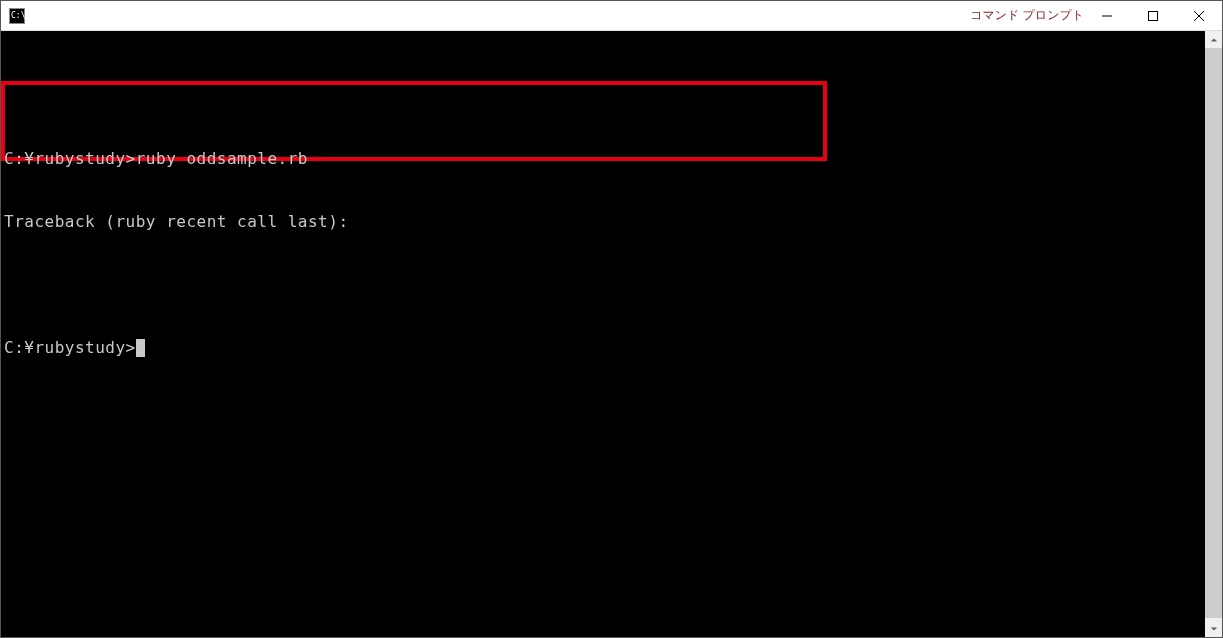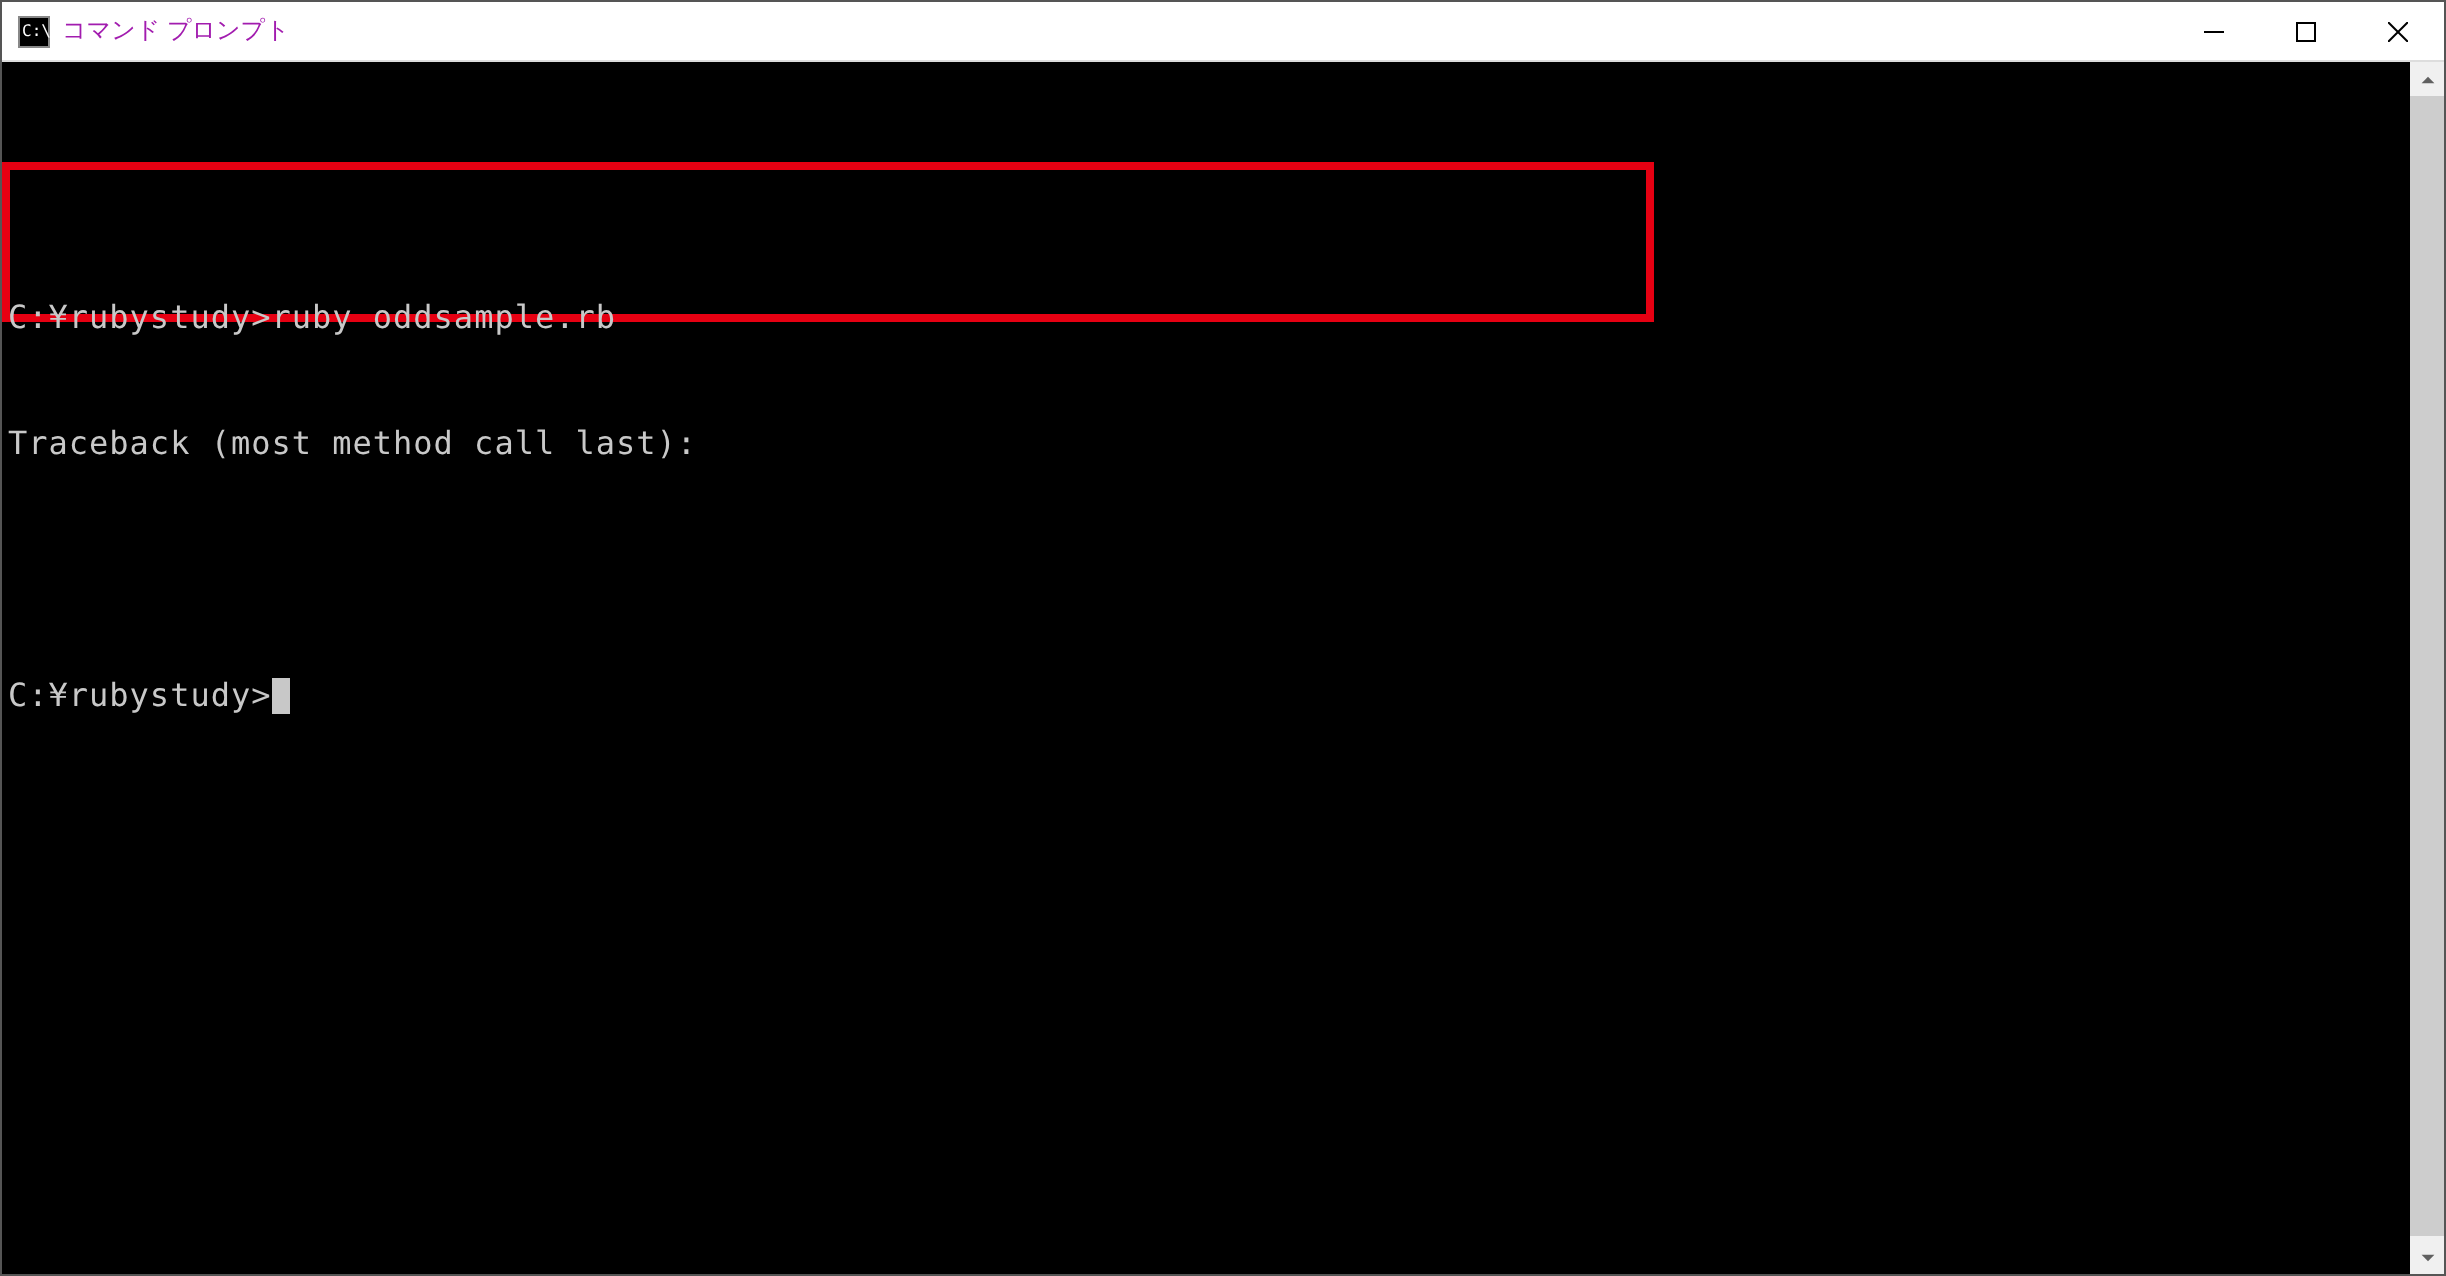--- a/index.html
+++ b/index.html
@@ -37,22 +37,23 @@
     display: flex;
     align-items: center;
     justify-content: center;
   }
   .titlebar-icon svg {
     width: 16px;
     height: 16px;
   }
   .titlebar-text {
     font-size: 12px;
-    color: #a21caf;
+    color: #7f1d1d;
     flex: 1;
+    text-align: right;
   }
   .win-controls {
     display: flex;
     height: 100%;
   }
   .win-btn {
     width: 46px;
     height: 100%;
     display: flex;
     align-items: center;
@@ -182,21 +183,21 @@
           </svg>
       </div>
     </div>
   </div>
 
   <div class="client">
     <div class="terminal">
       <div class="highlight-box"></div>
       <div class="terminal-content">
         <div class="line"><span>C:¥rubystudy&gt;</span><span>ruby oddsample.rb</span></div>
-        <div class="line"><span>Traceback (most method call last):</span></div>
+        <div class="line"><span>Traceback (ruby recent call last):</span></div>
         <div class="blank"></div>
         <div class="line"><span>C:¥rubystudy&gt;</span><span class="cursor"></span></div>
       </div>
     </div>
     <div class="scrollbar">
       <div class="scrollbar-up">
         <svg viewBox="0 0 10 10">
             <path d="M1 7 L5 3 L9 7 Z"></path>
           </svg>
       </div>

